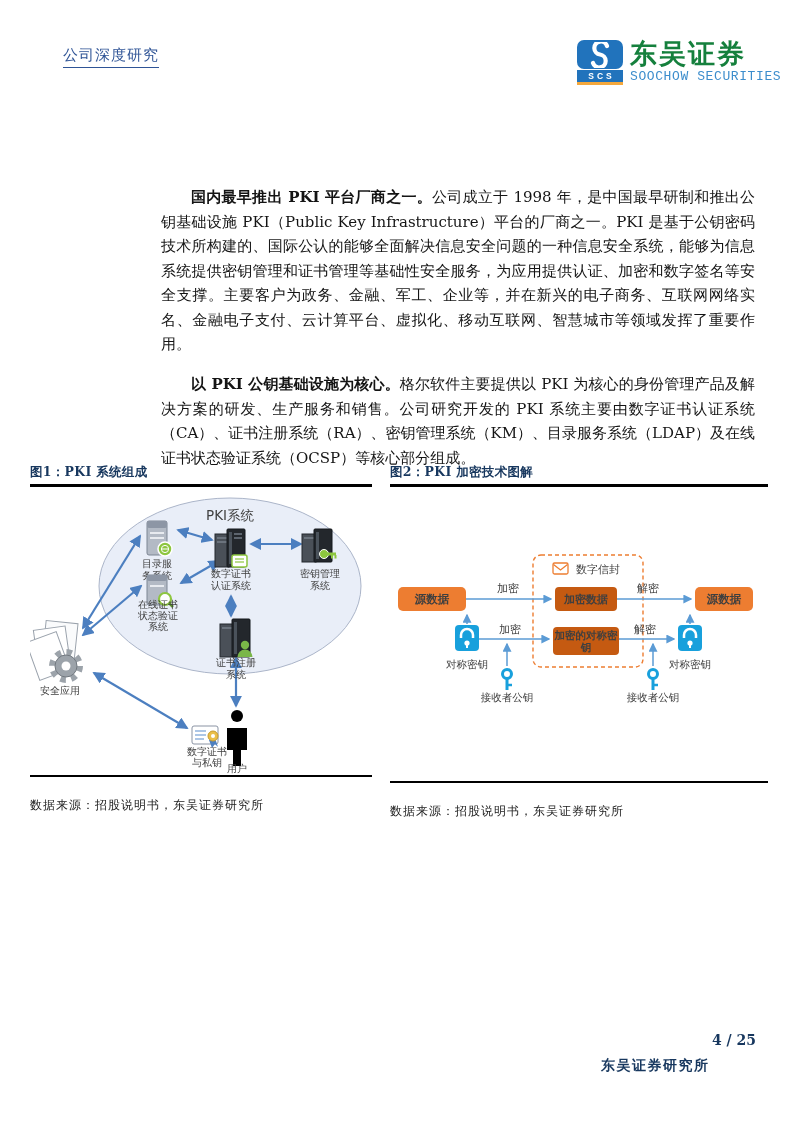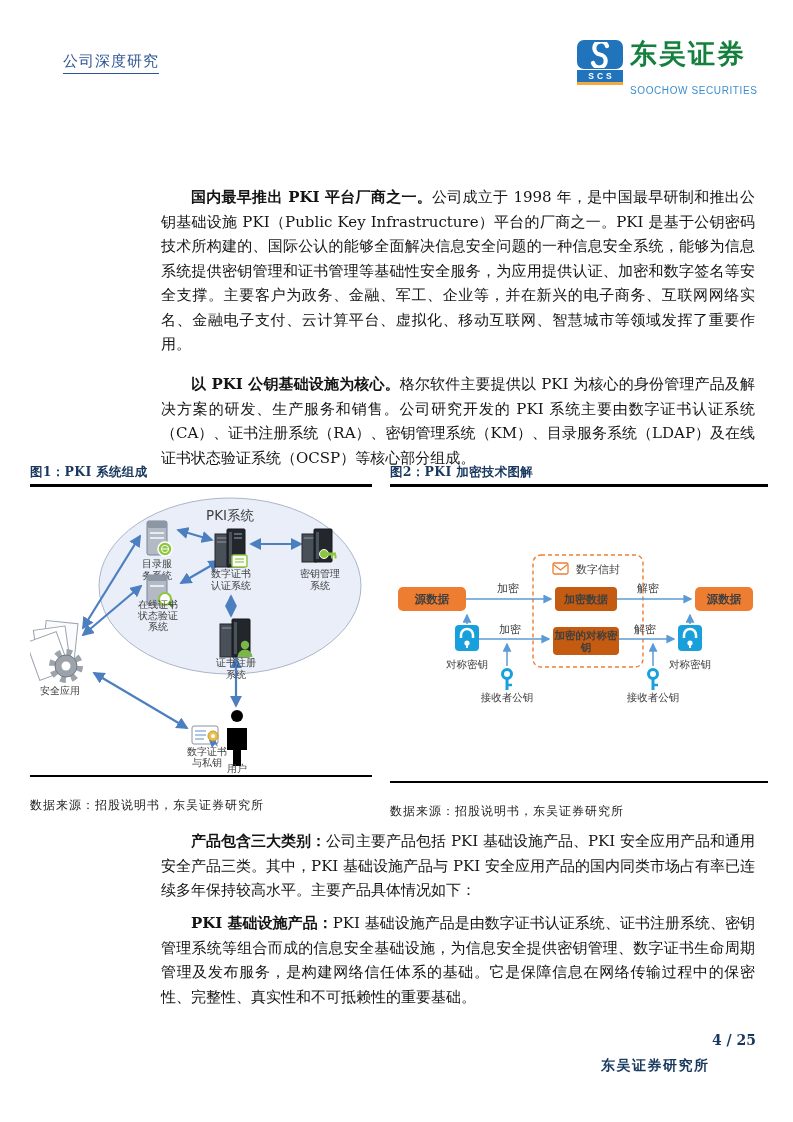--- a/index.html
+++ b/index.html
@@ -2,38 +2,38 @@
 <html><head>
 <meta charset="utf-8">
 <style>
   html,body{margin:0;padding:0;background:#e8e8e8;}
   .page{
     position:relative;width:793px;height:1122px;background:#ffffff;margin:0 auto;
     font-family:"DejaVu Serif","Liberation Serif",serif;color:#1a1a1a;overflow:hidden;
   }
   
   .report-type{
-    position:absolute;left:63px;top:52px;font-size:15px;color:#2F5496;
+    position:absolute;left:63px;top:46px;font-size:15px;color:#2F5496;
     border-bottom:1px solid #2F5496;padding-bottom:2px;letter-spacing:1px;
   }
   .logo{position:absolute;left:577px;top:40px;display:flex;gap:7px;align-items:flex-start;}
   .logo-left{width:46px;}
   .logo-sq{width:46px;height:29px;background:#2173BC;border-radius:7px;display:flex;align-items:center;justify-content:center;}
   .logo-badge{
     width:46px;margin-top:1px;background:#2173BC;color:#fff;text-align:center;
     font-family:"Liberation Sans",sans-serif;font-weight:bold;font-size:8.5px;letter-spacing:3px;
     padding:1px 0 1px 3px;border-bottom:3px solid #F5A83C;box-sizing:border-box;
   }
   .brand-cn{
     font-family:"Liberation Sans",sans-serif;font-weight:bold;font-size:27px;line-height:28px;
     color:#15803d;letter-spacing:2px;white-space:nowrap;
   }
   .brand-en{
-    font-family:Liberation Sans, sans-serif;font-size:10px;color:#3C8DCC;letter-spacing:0.6px;
-    margin-top:17px;white-space:nowrap;
+    font-family:Liberation Mono, monospace;font-size:13px;color:#3C8DCC;letter-spacing:0.6px;
+    margin-top:1px;white-space:nowrap;
   }
   
   .section-title{
     position:absolute;left:185px;top:134px;margin:0;font-size:17.5px;font-weight:bold;color:#17375E;
     letter-spacing:0.5px;
   }
   
   .para{
     position:absolute;left:150px;width:594px;margin:11px;font-size:15px;line-height:24.5px;
     text-align:justify;text-indent:30px;color:#141414;
@@ -269,20 +269,18 @@
         <circle cx="263" cy="187" r="4.5" fill="none" stroke="#18A0DC" stroke-width="3"></circle>
         <line x1="263" y1="191" x2="263" y2="203" stroke="#18A0DC" stroke-width="3"></line>
         <line x1="263" y1="198" x2="268" y2="198" stroke="#18A0DC" stroke-width="2.5"></line>
       </g>
       <text x="263" y="214" text-anchor="middle" font-size="10.5" fill="#404040">接收者公钥</text>
     </svg>
     <div class="fig-rule-bottom"></div>
     <div class="fig-source">数据来源：招股说明书，东吴证券研究所</div>
   </div>
 
-  <p class="para" id="p3"><b>产品包含三大类别：</b><span>公司主要产品包括 PKI 基础设施产品、PKI 安全应用产品和通用安全产品三类。其中，PKI 基础设施产品与 PKI 安全应用产品的国内同类市场占有率已连续多年保持较高水平。主要产品具体情况如下：</span></p>
-
-  <p class="para" id="p4"><b>PKI 基础设施产品：</b><span>PKI 基础设施产品是由数字证书认证系统、证书注册系统、密钥管理系统等组合而成的信息安全基础设施，为信息安全提供密钥管理、数字证书生命周期管理及发布服务，是构建网络信任体系的基础。它是保障信息在网络传输过程中的保密性、完整性、真实性和不可抵赖性的重要基础。</span></p>
+
 
   <div class="page-number">4 / 25</div>
   <div class="institute">东吴证券研究所</div>
 
 </div>
 
 </body></html>

